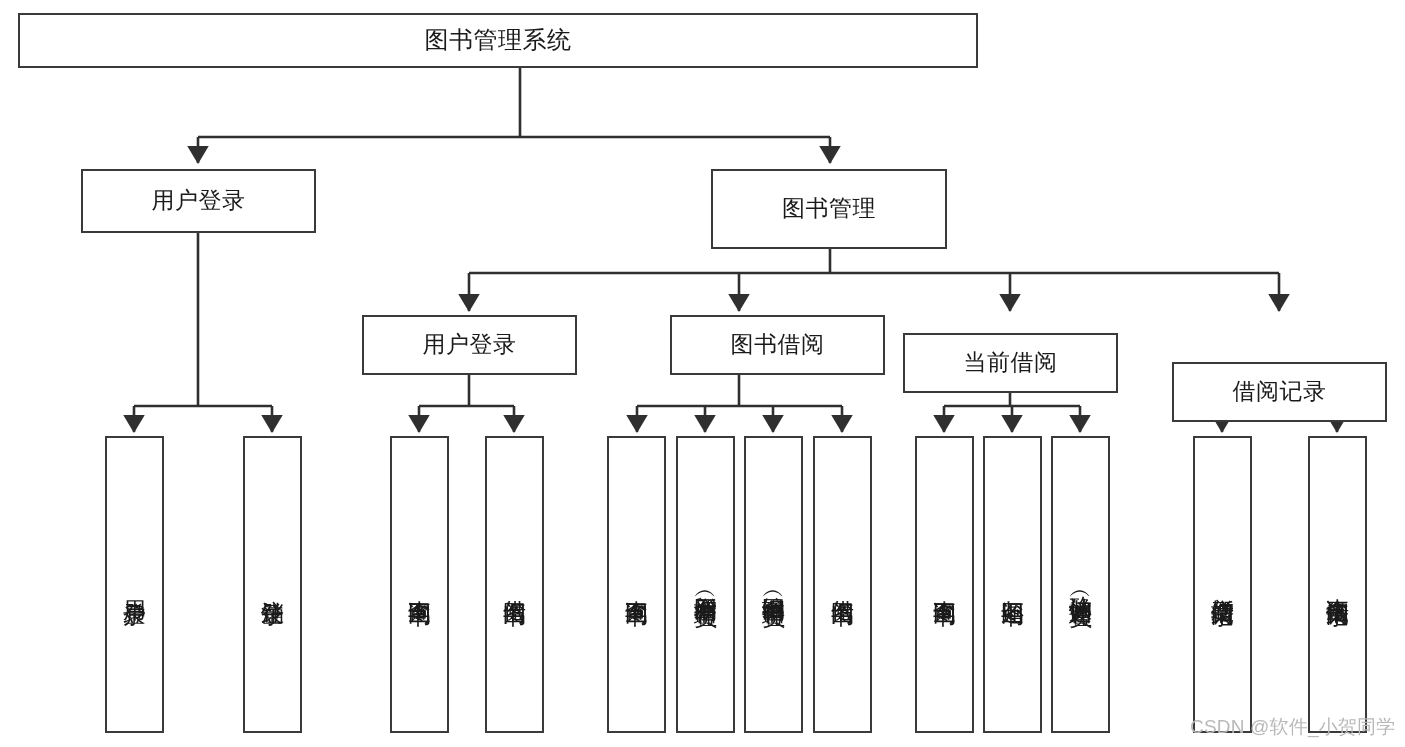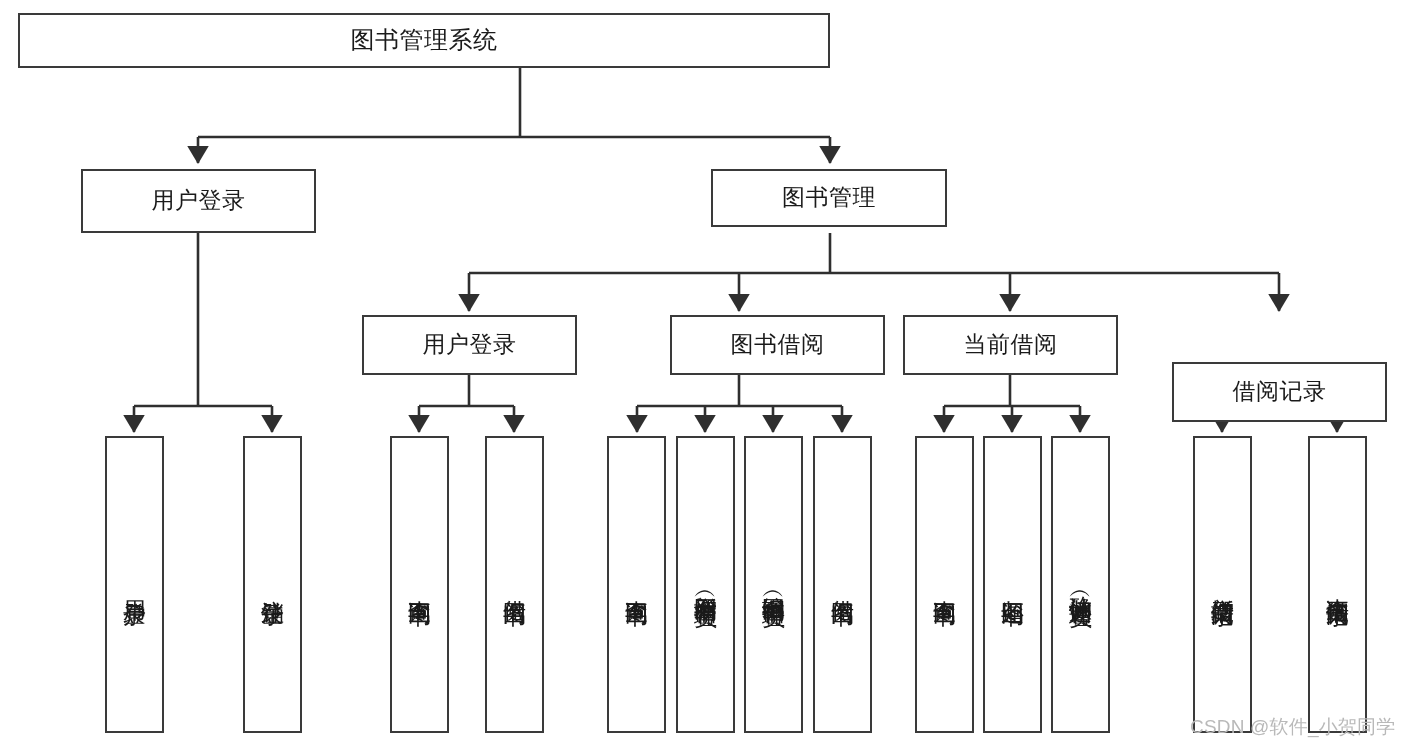--- a/index.html
+++ b/index.html
@@ -121,38 +121,38 @@
       <path d="M 1012 406 L 1012 432" marker-end="url(#arrow)"></path>
       <path d="M 1080 406 L 1080 432" marker-end="url(#arrow)"></path>
 
       <path d="M 1279 375 L 1279 406"></path>
       <path d="M 1222 406 L 1337 406"></path>
       <path d="M 1222 406 L 1222 432" marker-end="url(#arrow)"></path>
       <path d="M 1337 406 L 1337 432" marker-end="url(#arrow)"></path>
     </g>
   </svg>
 
-  <div class="node horiz root" style="left:18px; top:13px; width:812px; height:55px;">
+  <div class="node horiz root" style="left:18px; top:13px; width:960px; height:55px;">
     <span class="label">图书管理系统</span>
   </div>
 
   <div class="node horiz" style="left:81px; top:169px; width:235px; height:64px;">
     <span class="label">用户登录</span>
   </div>
-  <div class="node horiz" style="left:711px; top:169px; width:236px; height:58px;">
+  <div class="node horiz" style="left:711px; top:169px; width:236px; height:80px;">
     <span class="label">图书管理</span>
   </div>
 
   <div class="node horiz" style="left:362px; top:315px; width:215px; height:60px;">
     <span class="label">用户登录</span>
   </div>
   <div class="node horiz" style="left:632px; top:315px; width:215px; height:60px;margin-left:38px;">
     <span class="label">图书借阅</span>
   </div>
-  <div class="node horiz" style="left:903px; top:315px; width:215px; height:60px;">
+  <div class="node horiz" style="left:903px; top:333px; width:215px; height:60px;">
     <span class="label">当前借阅</span>
   </div>
   <div class="node horiz" style="left:1172px; top:315px; width:215px; height:60px;margin-top:47px;">
     <span class="label">借阅记录</span>
   </div>
 
   <div class="node vert" style="left:105px; top:436px; width:59px; height:297px;">
     <span class="label">用户登录</span>
   </div>
   <div class="node vert" style="left:243px; top:436px; width:59px; height:297px;">

